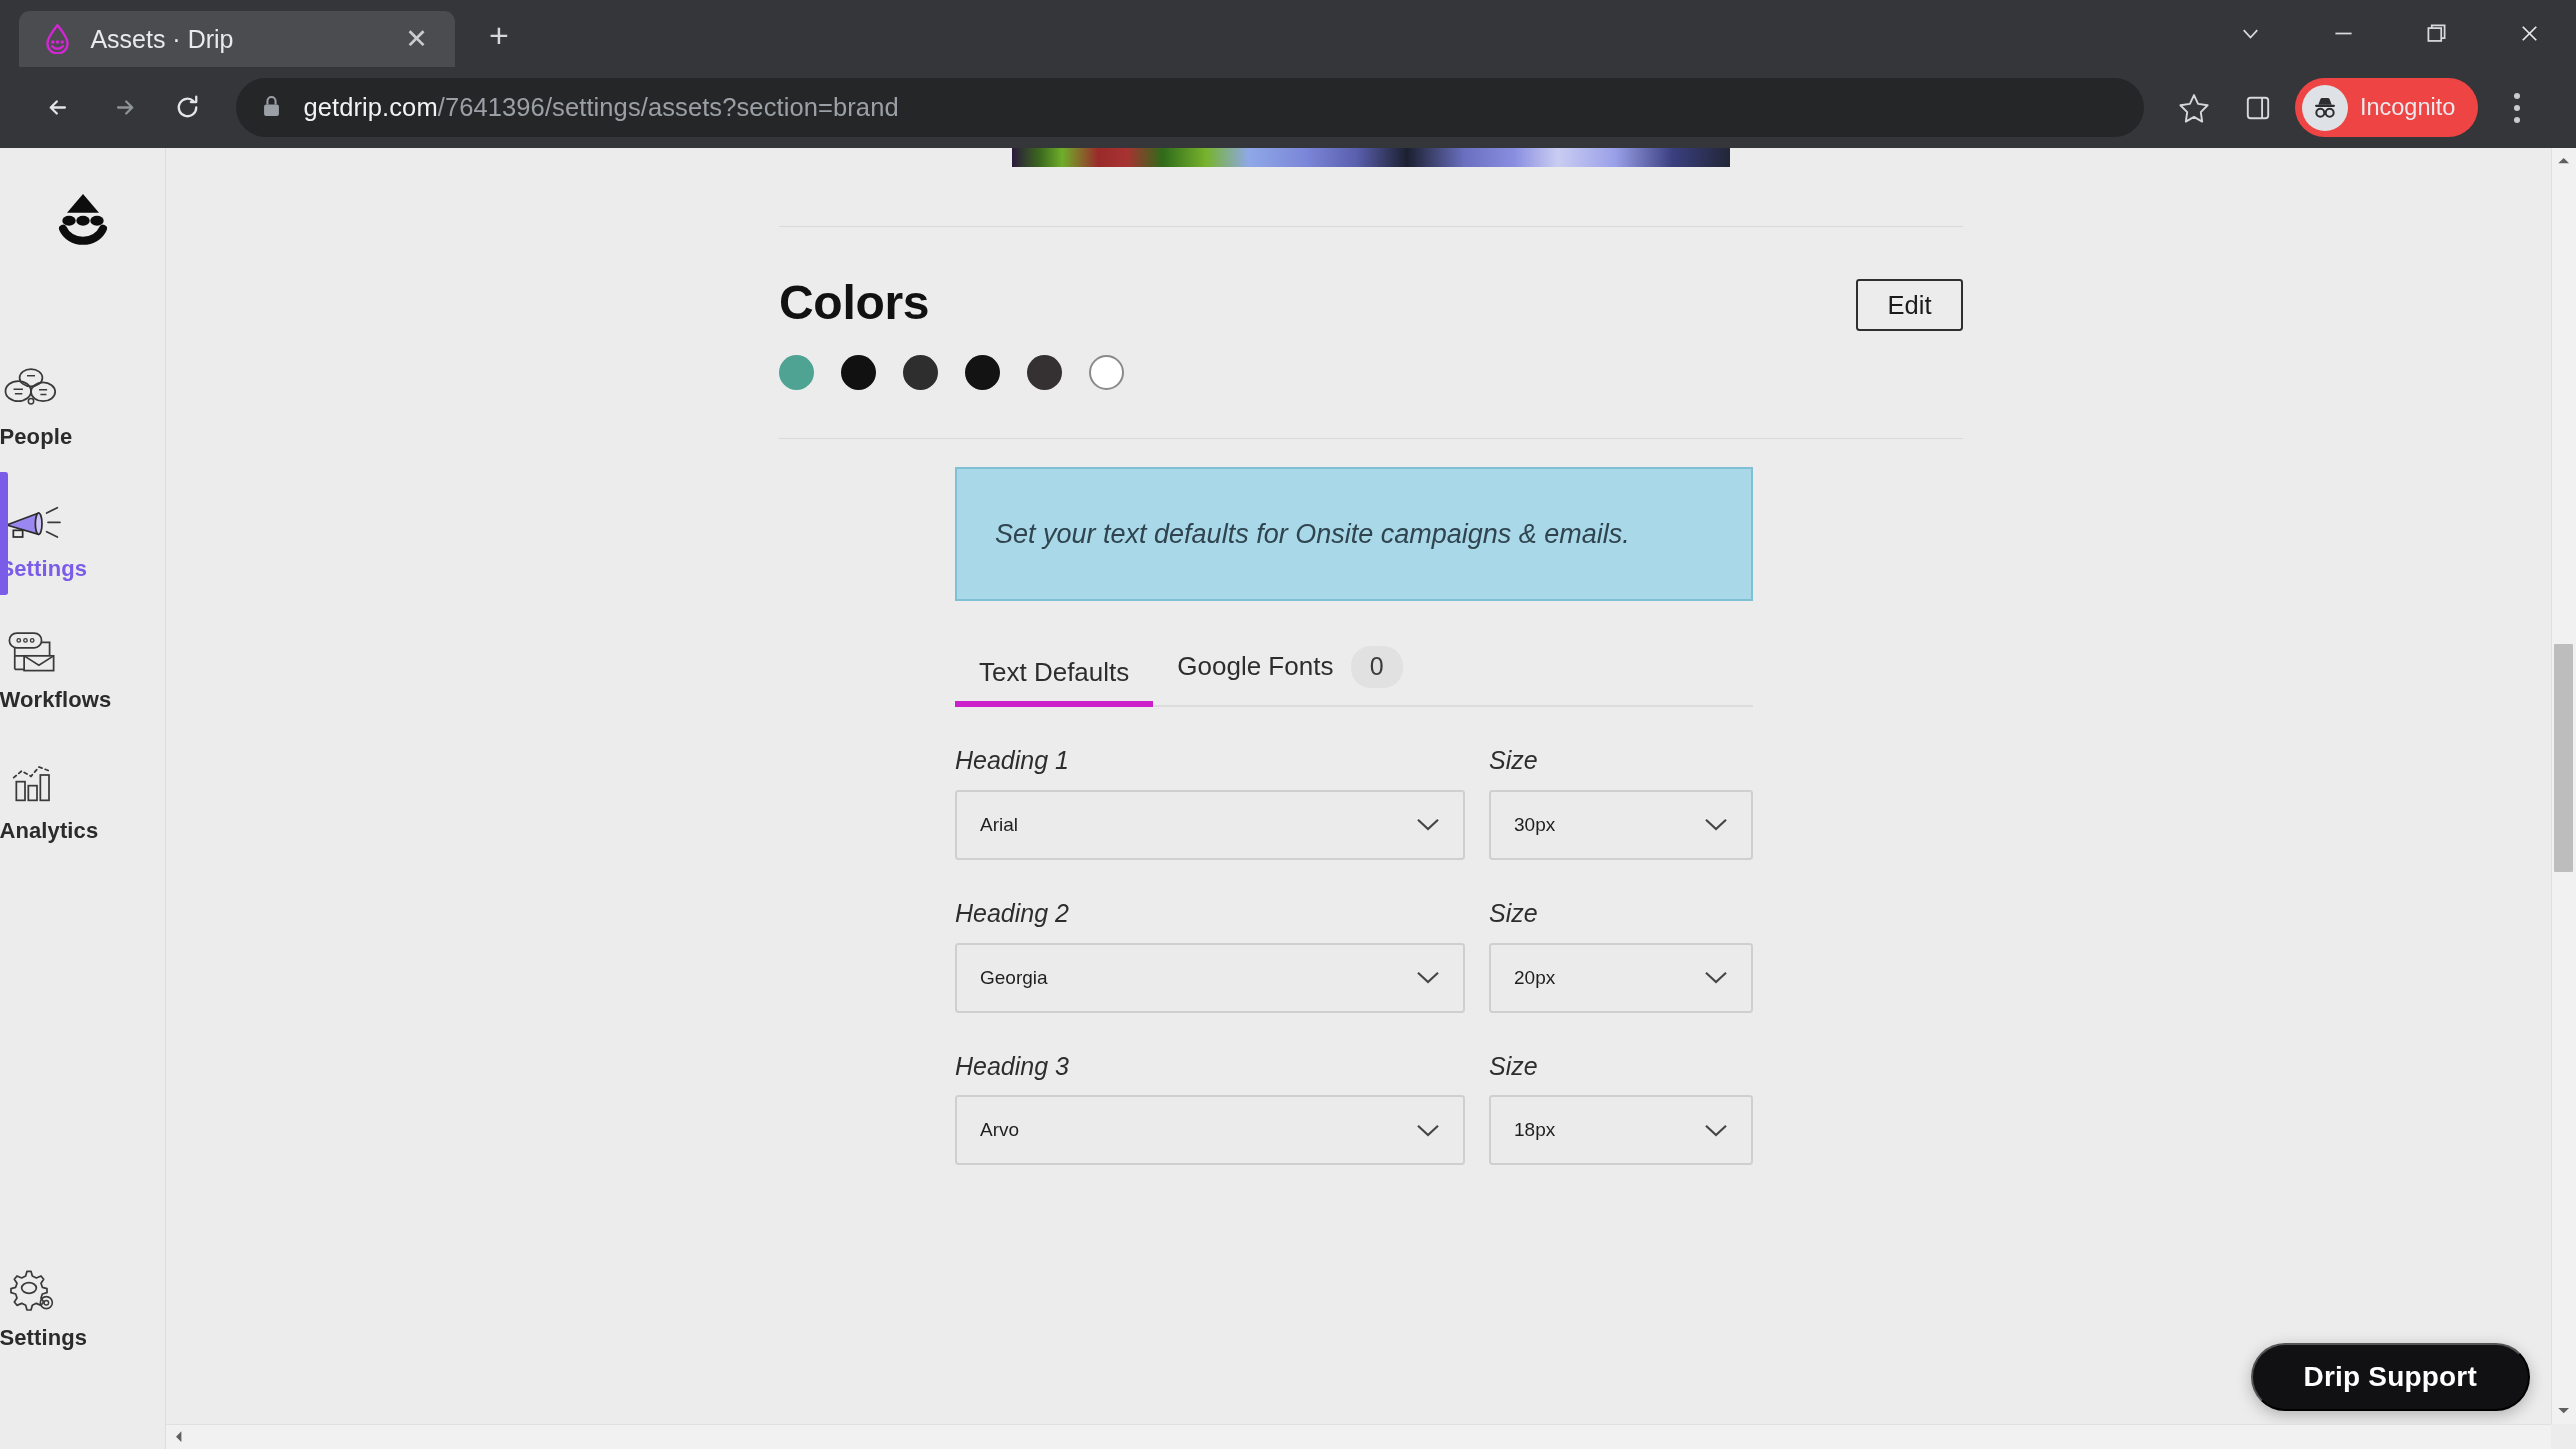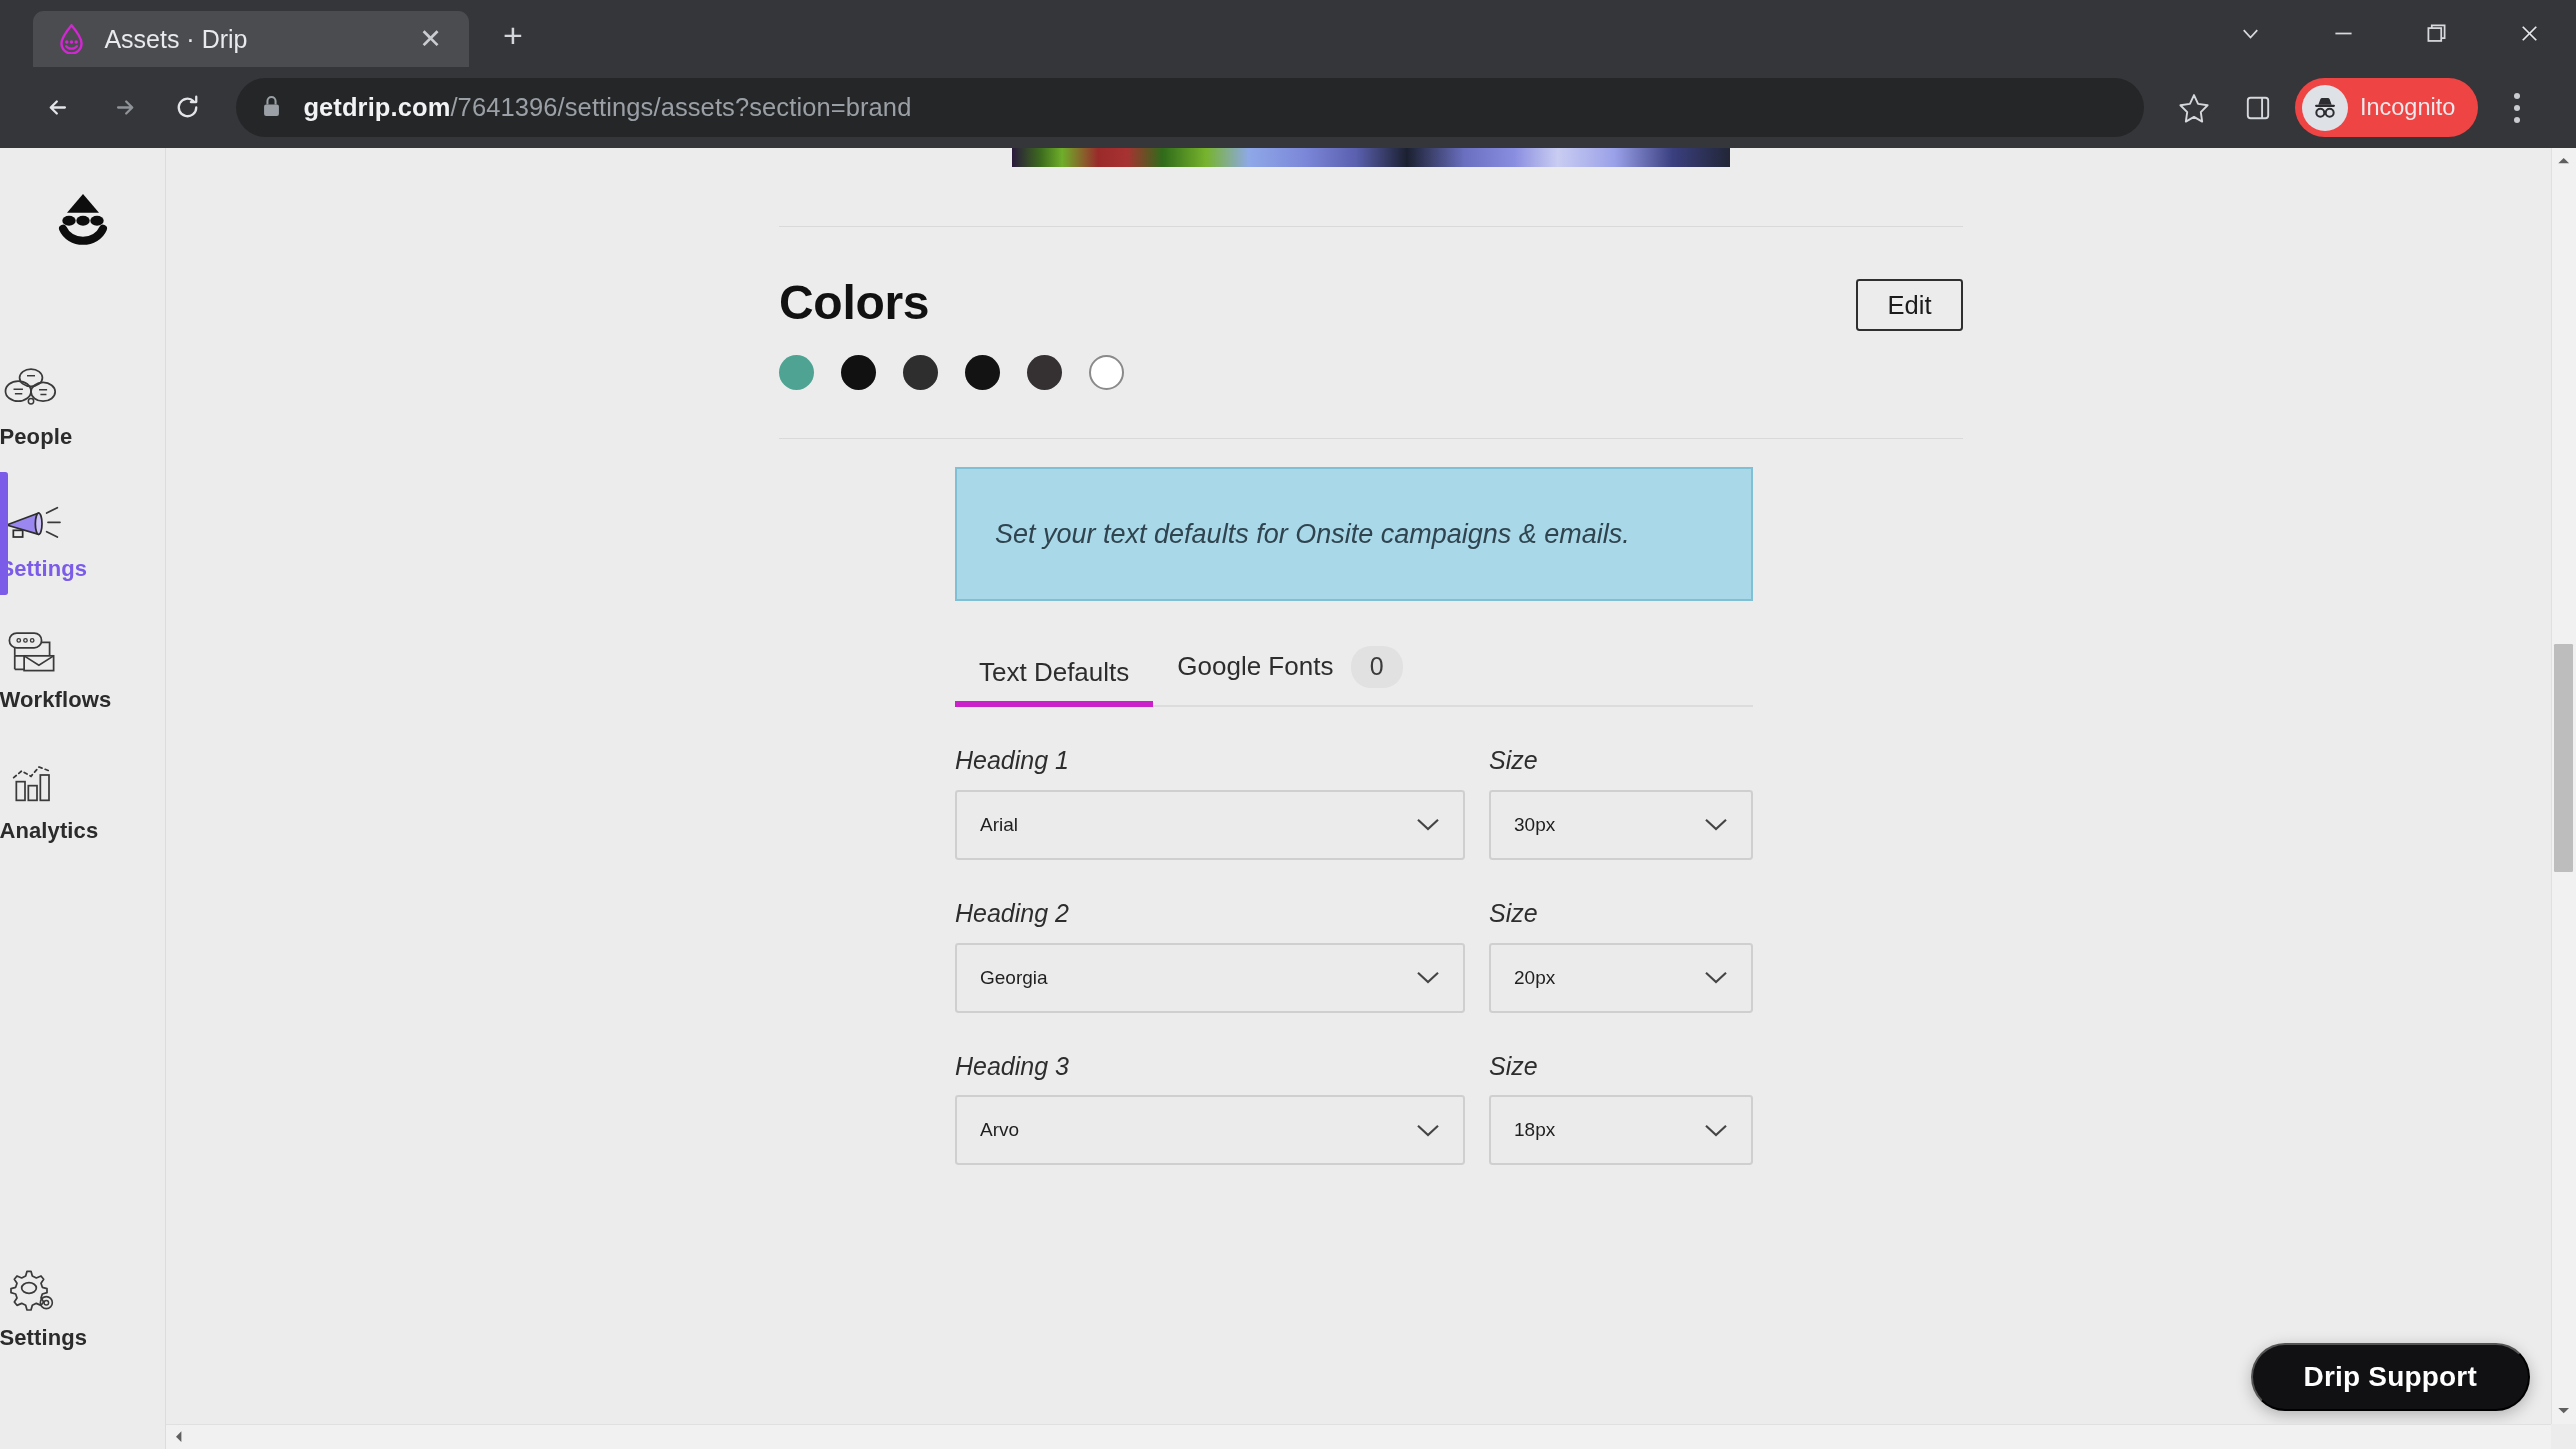--- a/index.html
+++ b/index.html
@@ -6,42 +6,42 @@
   html, body {
     width: 2576px; height: 1449px;
     overflow: hidden;
     font-family: "Liberation Sans", sans-serif;
     background: #ececec;
   }
 
   
   .browser { width: 2576px; height: 1449px; display: flex; flex-direction: column; background: #35363a; }
 
-  .tabstrip { height: 67px; background: #35363a; display: flex; align-items: flex-end; position: relative; padding-left: 33px; }
+  .tabstrip { height: 67px; background: #35363a; display: flex; align-items: flex-end; position: relative; padding-left: 19px; }
   .tab {
     width: 436px; height: 56px; background: #4b4c50; border-radius: 10.7px 10.7px 0 0;
     display: flex; align-items: center; padding: 0 23px; gap: 17.4px;
   }
   .tab-fav { width: 31px; height: 31px; display: flex; align-items: center; justify-content: center; flex: none; }
   .tab-title { color: #e8eaed; font-size: 25px; white-space: nowrap; overflow: hidden; text-overflow: ellipsis; flex: 1; }
   .tab-close { color: #c9ccd1; font-size: 27px; line-height: 1; flex: none; width: 31px; text-align: center; }
   .newtab { margin-left: 23px; margin-bottom: 10.7px; color: #d3d6da; font-size: 34px; line-height: 1; width: 42px; height: 42px; display: flex; align-items: center; justify-content: center; }
 
   .wincontrols { position: absolute; right: 0; top: 0; height: 67px; display: flex; align-items: center; }
   .wc { width: 93px; height: 67px; display: flex; align-items: center; justify-content: center; }
   .wc svg { display: block; }
 
   .toolbar { height: 81px; background: #35363a; display: flex; align-items: center; padding: 0 27px; gap: 0; }
   .navbtn { width: 64px; height: 64px; display: flex; align-items: center; justify-content: center; border-radius: 50%; }
   .omnibox {
     flex: 1; height: 59px; background: #252628; border-radius: 29.5px;
     display: flex; align-items: center; padding: 0 24px; gap: 20px; margin: 0 17.4px;
   }
   .url { font-size: 25.5px; color: #9aa0a6; white-space: nowrap; overflow: hidden; letter-spacing: 0.1px; }
-  .url b { color: #f1f3f4; font-weight: 700; }
+  .url b { color: #f1f3f4; font-weight: 400; }
   .tbicon { width: 64px; height: 64px; display: flex; align-items: center; justify-content: center; flex: none; }
   .incognito-pill { height: 59px; background: #ef4444; border-radius: 29.5px; display: flex; align-items: center; gap: 12px; padding: 0 23px 0 6.7px; margin-left: 5.4px; }
   .incognito-avatar { width: 46px; height: 46px; border-radius: 50%; background: #dee1e6; display: flex; align-items: center; justify-content: center; flex: none; }
   .incognito-label { color: #e8eaed; font-size: 23.5px; }
   .kebab { width: 64px; height: 64px; display: flex; flex-direction: column; align-items: center; justify-content: center; gap: 6px; margin-left: 6.7px; }
   .kebab i { width: 6px; height: 6px; border-radius: 50%; background: #c9ccd1; display: block; }
 
   
   .viewport { flex: 1; background: #ececec; display: flex; position: relative; overflow: hidden; }
 

